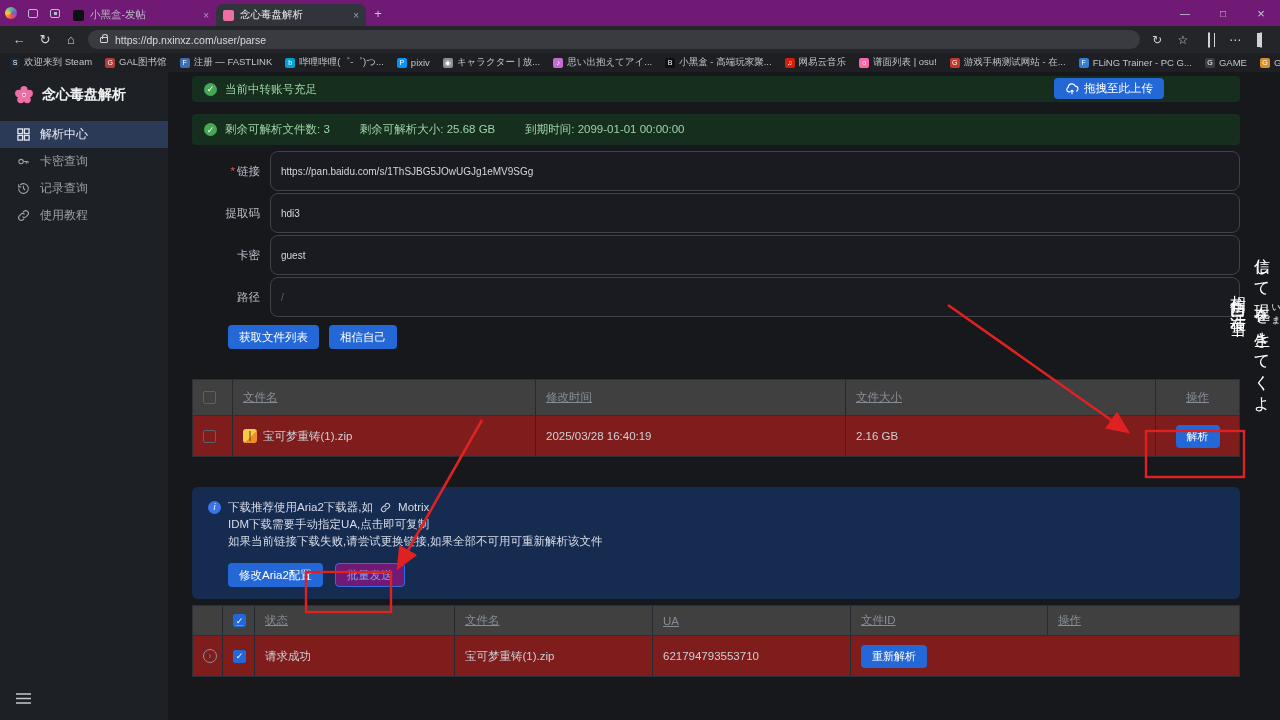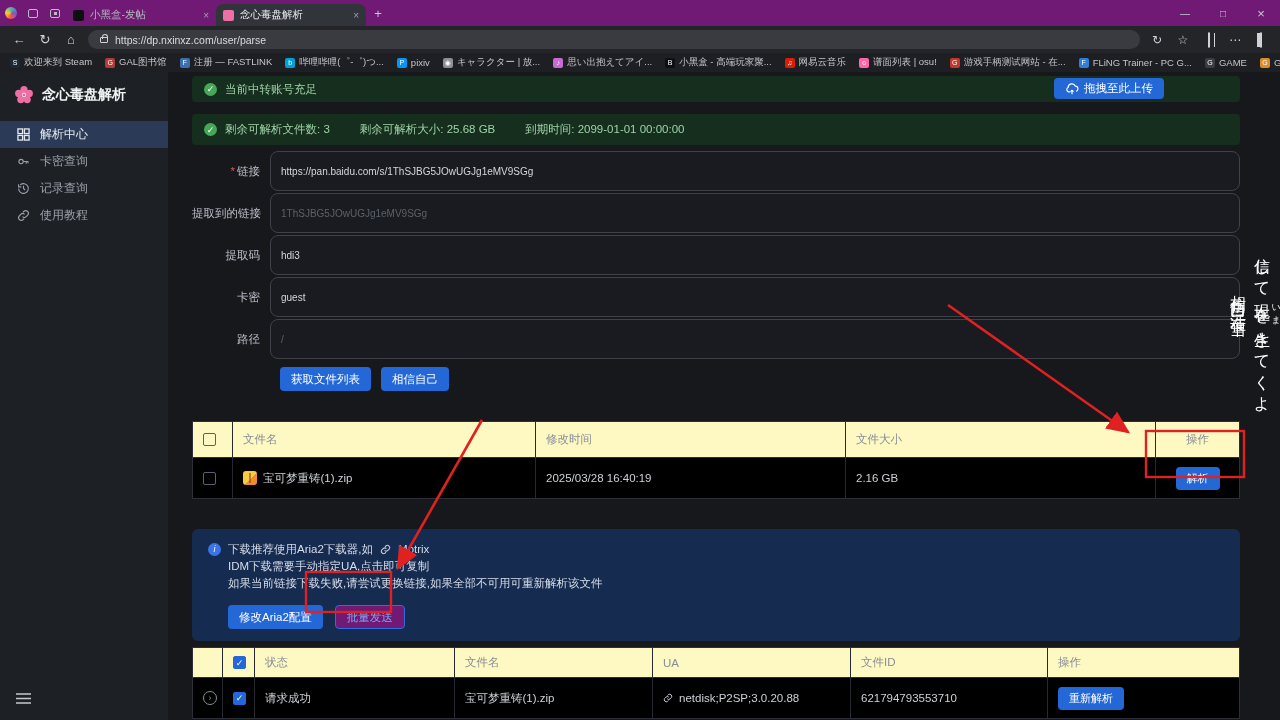--- a/index.html
+++ b/index.html
@@ -56,29 +56,29 @@
   .btn { height:24px; padding:0 11px; border-radius:4px; background:#2468d8; color:#fff; font-size:11.5px; border:none; display:inline-flex; align-items:center; gap:5px; cursor:pointer; font-family:inherit; }
   .btn.ghost { background:#701a75; border:1px solid #2e6be6; color:#7fa8f5; }
   .btn.small { height:23px; font-size:11px; }
   .upload-btn { position:absolute; top:6px; right:116px; height:21px; }
 
   .form-row { display:flex; align-items:center; height:28px; margin-bottom:14px; }
   .form-label { width:78px; text-align:right; padding-right:10px; font-size:11.5px; color:#b9bec7; flex:none; white-space:nowrap; }
   .req { color:#e5544b; margin-right:2px; }
   .form-input { flex:1; height:40px; background:#1a1b20; border:1px solid #3f424a; border-radius:8px; color:#d3d6dc; font-size:10px; padding:0 10px; font-family:inherit; outline:none; }
   .form-input.dim { color:#5b6069; }
-  .form-btns { margin-left:88px; margin-top:14px; display:flex; gap:10px; }
+  .form-btns { margin-left:36px; margin-top:14px; display:flex; gap:10px; }
 
   .tbl { border:1px solid #2c2f35; font-size:11.5px; }
   .t1-row { display:grid; grid-template-columns:40px 303px 310px 310px 1fr; align-items:center; }
   .t2-row { display:grid; grid-template-columns:30px 32px 200px 198px 198px 197px 1fr; align-items:center; }
-  .thead { background:#fef9c3; color:#878d97; border-bottom:1px solid #2c2f35; }
+  .thead { background:#404040; color:#878d97; border-bottom:1px solid #2c2f35;text-decoration:underline; }
   .t1-row.thead { height:36px; }
   .t2-row.thead { height:30px; }
-  .tbody { background:#000000; color:#ccd0d6; }
+  .tbody { background:#7f1d1d; color:#ccd0d6; }
   .t1-row.tbody { height:40px; }
   .t2-row.tbody { height:40px; }
   .cell { padding-left:10px; height:100%; display:flex; align-items:center; gap:6px; border-right:1px solid #26292f; overflow:hidden; white-space:nowrap; }
   .cell:last-child { border-right:none; }
   .cell.center { justify-content:center; padding-left:0; }
   .file-table { margin-top:30px; }
 
   .cb { width:13px; height:13px; border:1px solid #596070; border-radius:2px; flex:none; display:flex; align-items:center; justify-content:center; font-size:9px; color:transparent; }
   .cb.checked { background:#2468d8; border-color:#2468d8; color:#fff; }
 
@@ -279,24 +279,20 @@
       <span class="check-ico">✓</span>
       <span class="quota-item">剩余可解析文件数: 3</span>
       <span class="quota-item">剩余可解析大小: 25.68 GB</span>
       <span class="quota-item">到期时间: 2099-01-01 00:00:00</span>
     </div>
 
     <div>
       <div class="form-row">
         <span class="form-label"><span class="req">*</span><span>链接</span></span>
         <input class="form-input" value="https://pan.baidu.com/s/1ThSJBG5JOwUGJg1eMV9SGg" style="">
-      </div>
-      <div class="form-row">
-        <span class="form-label">提取到的链接</span>
-        <input class="form-input dim" value="1ThSJBG5JOwUGJg1eMV9SGg" style="">
       </div>
       <div class="form-row">
         <span class="form-label">提取码</span>
         <input class="form-input" value="hdi3" style="">
       </div>
       <div class="form-row">
         <span class="form-label">卡密</span>
         <input class="form-input" value="guest" style="">
       </div>
       <div class="form-row">
@@ -369,29 +365,20 @@
       </div>
       <div class="t2-row tbody">
         <div class="cell">
             <span class="expand-ico">›</span>
           </div>
         <div class="cell">
             <span class="cb checked">✓</span>
           </div>
         <div class="cell">请求成功</div>
         <div class="cell">宝可梦重铸(1).zip</div>
-        <div class="cell">
-          <span class="link-ico">
-            <svg width="10" height="10" viewBox="0 0 24 24" fill="none" stroke="currentColor" stroke-width="2.4">
-                <path d="M10 14a5 5 0 0 0 7 0l3-3a5 5 0 0 0-7-7l-2 2"></path>
-                <path d="M14 10a5 5 0 0 0-7 0l-3 3a5 5 0 0 0 7 7l2-2"></path>
-              </svg>
-          </span>
-          <span>netdisk;P2SP;3.0.20.88</span>
-        </div>
         <div class="cell">621794793553710</div>
         <div class="cell">
             <button class="btn small">重新解析</button>
           </div>
       </div>
     </div>
 
   </div>
 </div>
 

